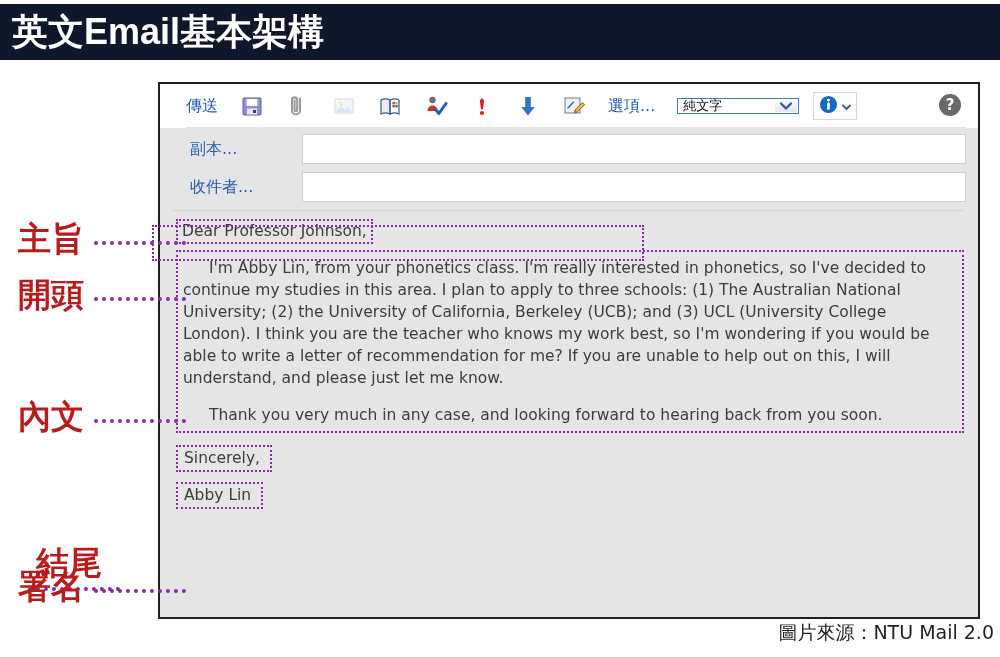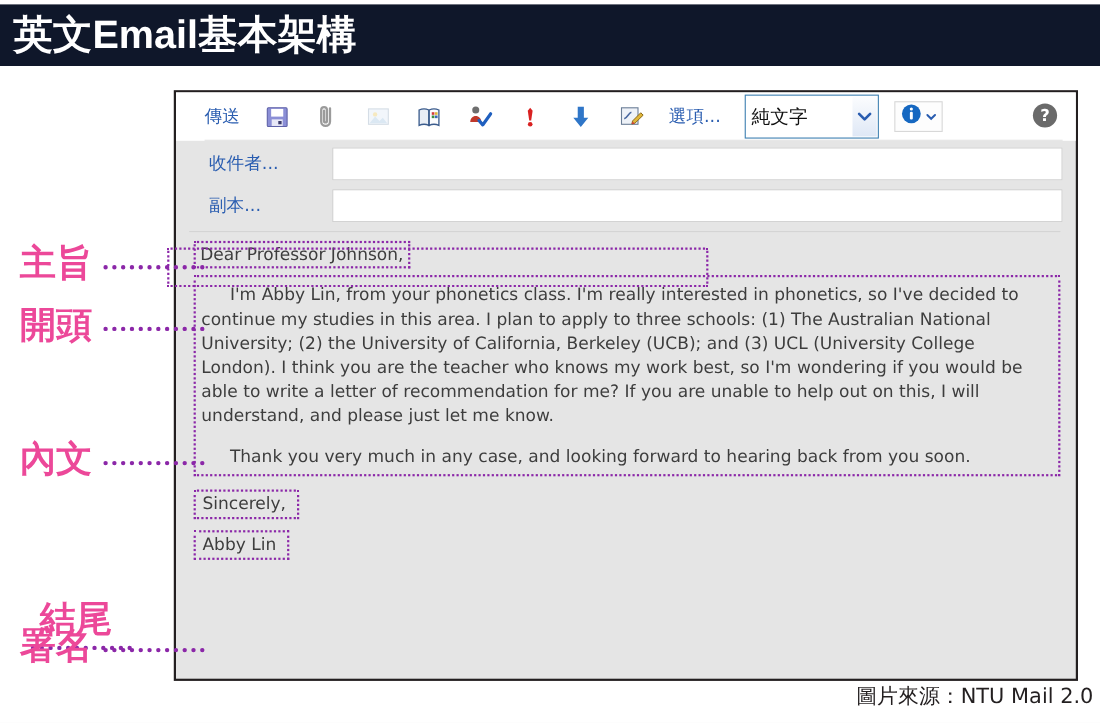--- a/index.html
+++ b/index.html
@@ -68,26 +68,26 @@
     width: 24px;
     height: 24px;
     margin-right: 22px;
     position: relative;
     flex: 0 0 auto;
   }
   .tb-icon svg { display: block; }
 
   .tb-select {
     width: 122px;
-    height: 40px;
+    height: 16px;
     border: 1px solid #3c7fb1;
     background: #ffffff;
     display: flex;
     align-items: center;
-    font-size: 17px;
+    font-size: 13px;
     color: #111;
     padding-left: 5px;
     box-sizing: border-box;
     position: relative;
     margin-right: 14px;
     font-family: "DejaVu Sans", sans-serif;
   }
   .tb-select .arrow-box {
     position: absolute;
     right: 1px;
@@ -226,21 +226,21 @@
     pointer-events: none;
   }
 
   
   .annot {
     position: absolute;
     display: flex;
     align-items: center;
   }
   .annot-label {
-    color: #ec4899;
+    color: #b91c1c;
     font-size: 33px;
     font-weight: bold;
     line-height: 1;
     white-space: nowrap;
     font-family: "DejaVu Sans", sans-serif;
   }
   .leader {
     height: 4px;
     border-bottom: 4px dotted #8b27a8;
     margin-left: 10px;
@@ -368,26 +368,26 @@
         <text x="12" y="17.4" font-size="15" font-weight="bold" text-anchor="middle" fill="#ffffff" font-family="DejaVu Sans, sans-serif">?</text>
       </svg>
     </div>
 
     <div class="toolbar-sep"></div>
   </div>
 
   <div class="fields">
 
     <div class="field-row">
+      <div class="field-label">副本...</div>
+      <div class="field-input"></div>
+    </div>
+
+    <div class="field-row">
       <div class="field-label">收件者...</div>
-      <div class="field-input"></div>
-    </div>
-
-    <div class="field-row">
-      <div class="field-label">副本...</div>
       <div class="field-input"></div>
     </div>
 
   </div>
 
   <div class="hr-sep"></div>
 
   <div class="body-area">
 
     <div class="greeting dotted">Dear Professor Johnson,</div>

